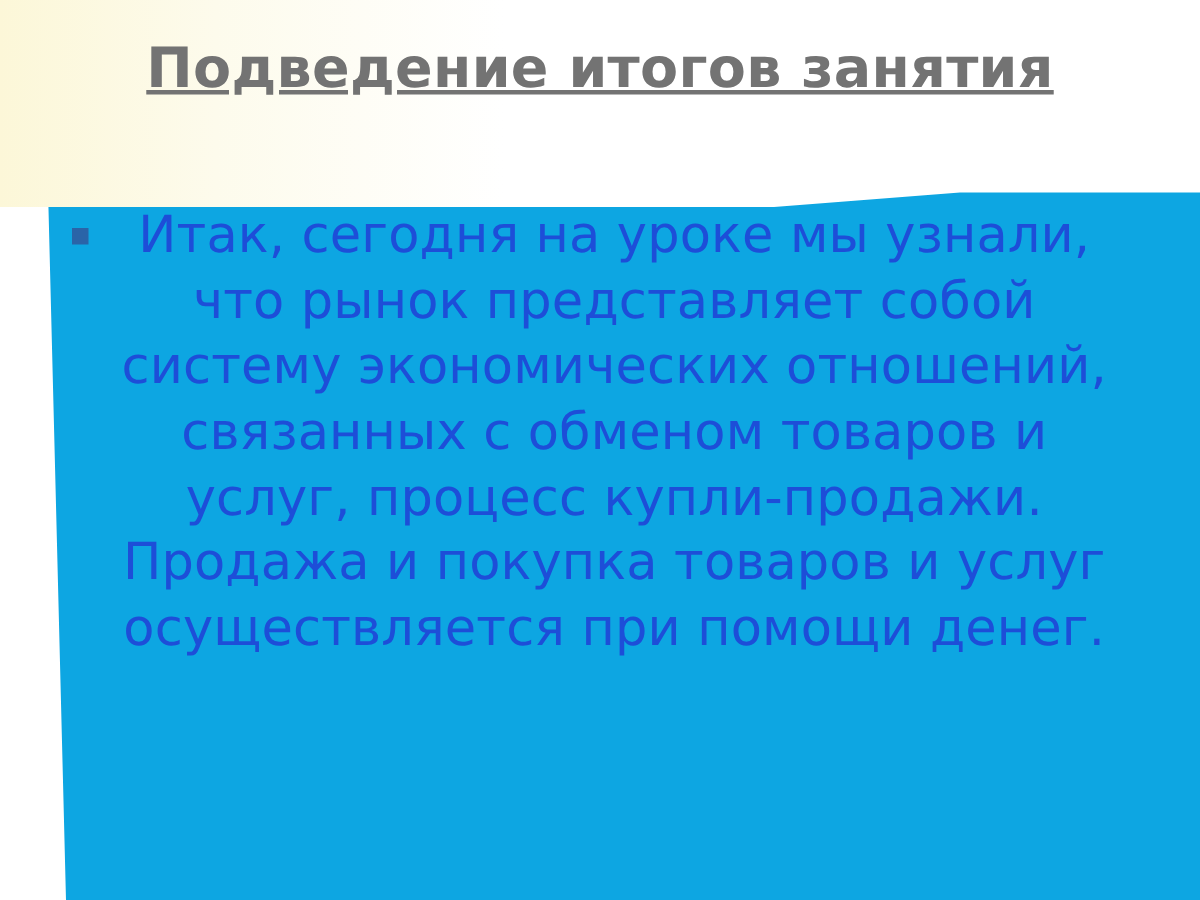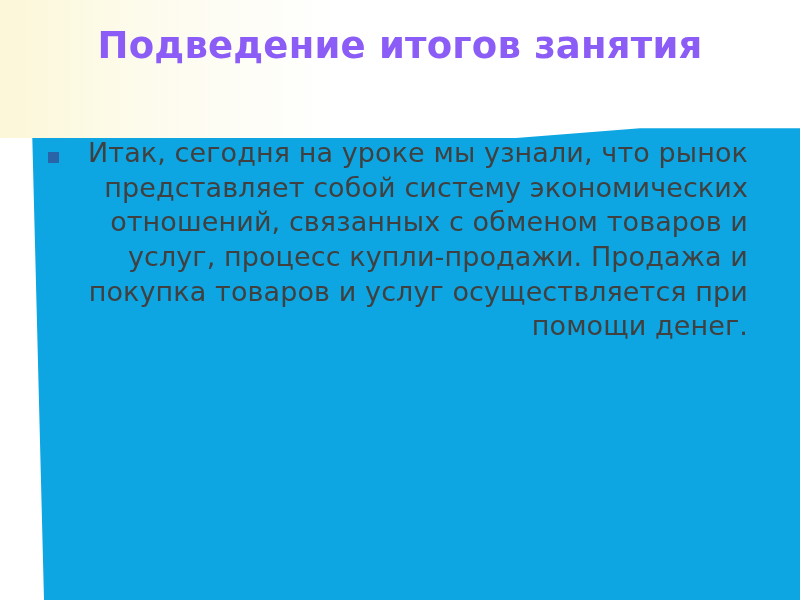--- a/index.html
+++ b/index.html
@@ -55,23 +55,24 @@
   }
 
   .title {
     position: absolute;
     left: 0;
     top: 26px;
     width: 800px;
     text-align: center;
     font-size: 37px;
     font-weight: bold;
-    color: #8b5cf6;
+    color: #737373;
     letter-spacing: 0.2px;
     line-height: 1.1;
+    text-decoration: underline;
   }
 
   .body-block {
     position: absolute;
     left: 48px;
     top: 136px;
     width: 700px;
     display: flex;
     align-items: flex-start;
   }
@@ -80,24 +81,24 @@
     flex: 0 0 auto;
     width: 11px;
     height: 11px;
     background: #2A64A8;
     margin-top: 16px;
     margin-right: 12px;
   }
 
   .body-text {
     flex: 1 1 auto;
-    font-size: 27px;
+    font-size: 34px;
     line-height: 1.285;
-    color: #404040;
-    text-align: right;
+    color: #1d4ed8;
+    text-align: center;
     letter-spacing: 0.1px;
   }
 </style>
 </head>
 <body>
 
 <div class="slide">
 
   <div class="bg-cyan"></div>
   <div class="bg-white-band"></div>

